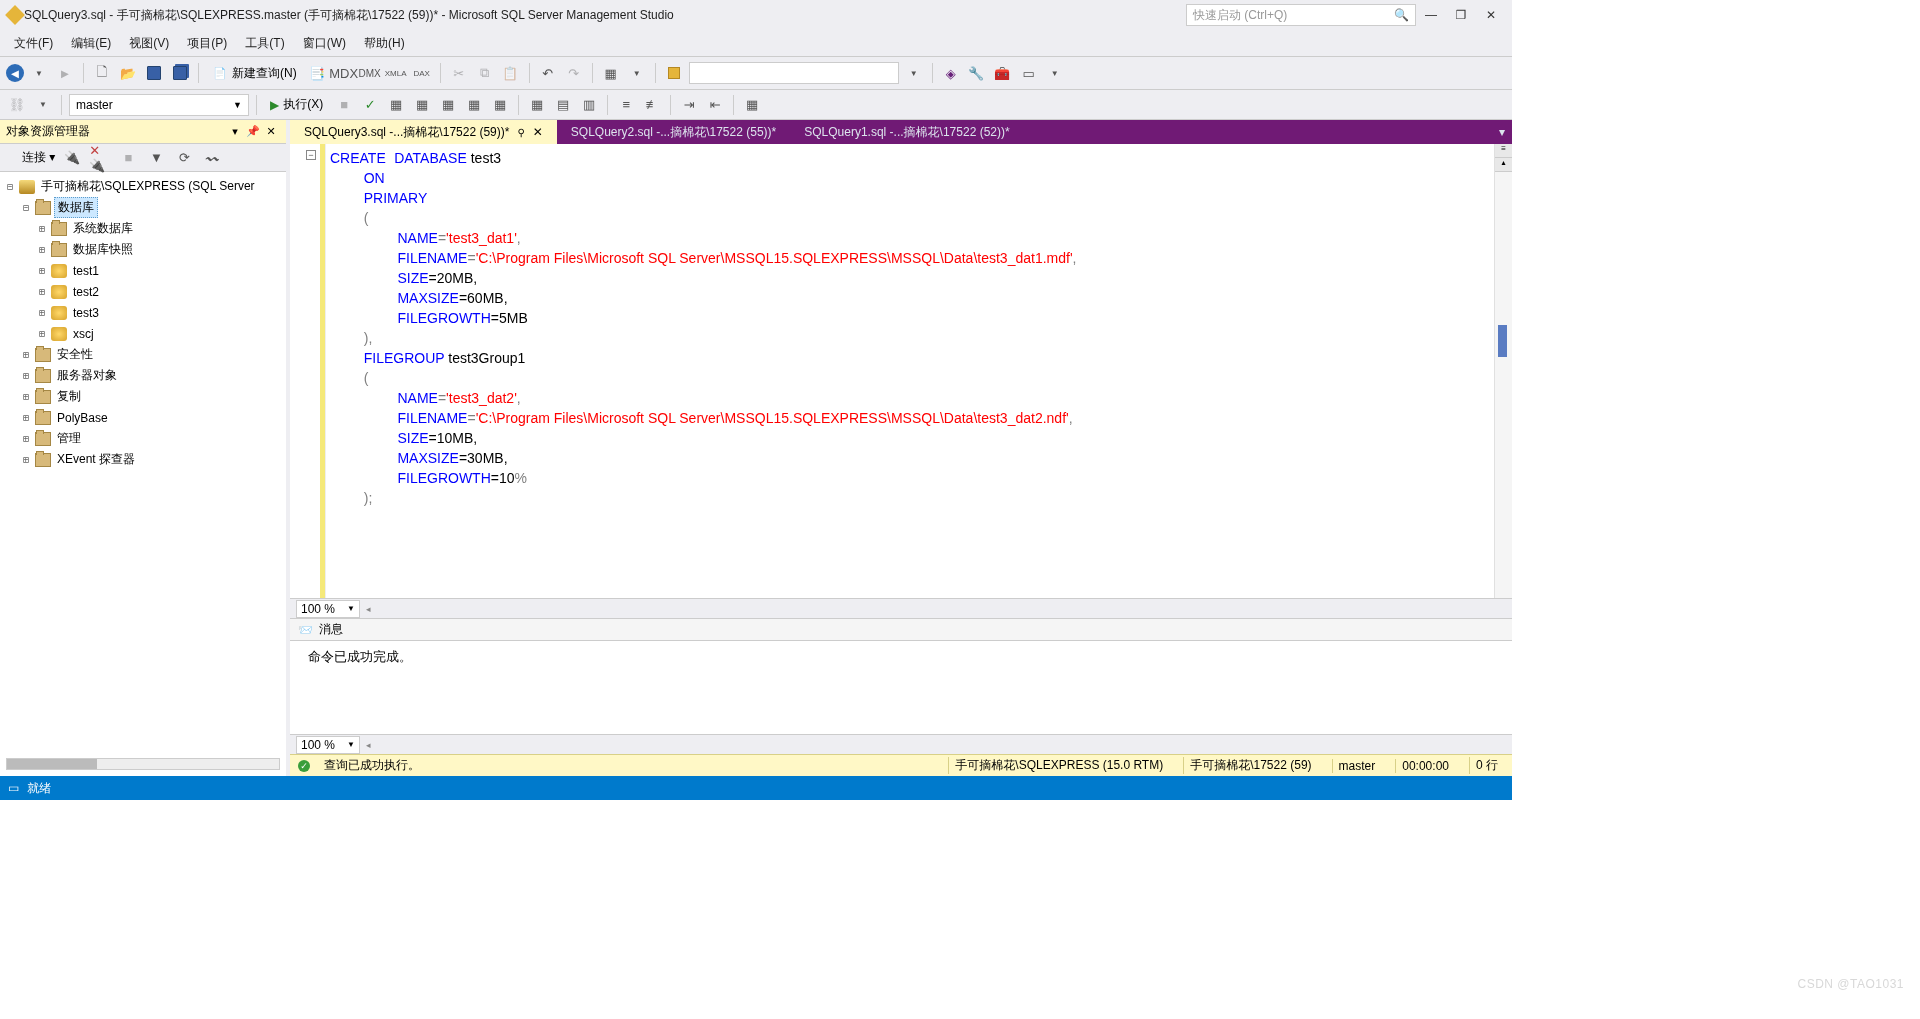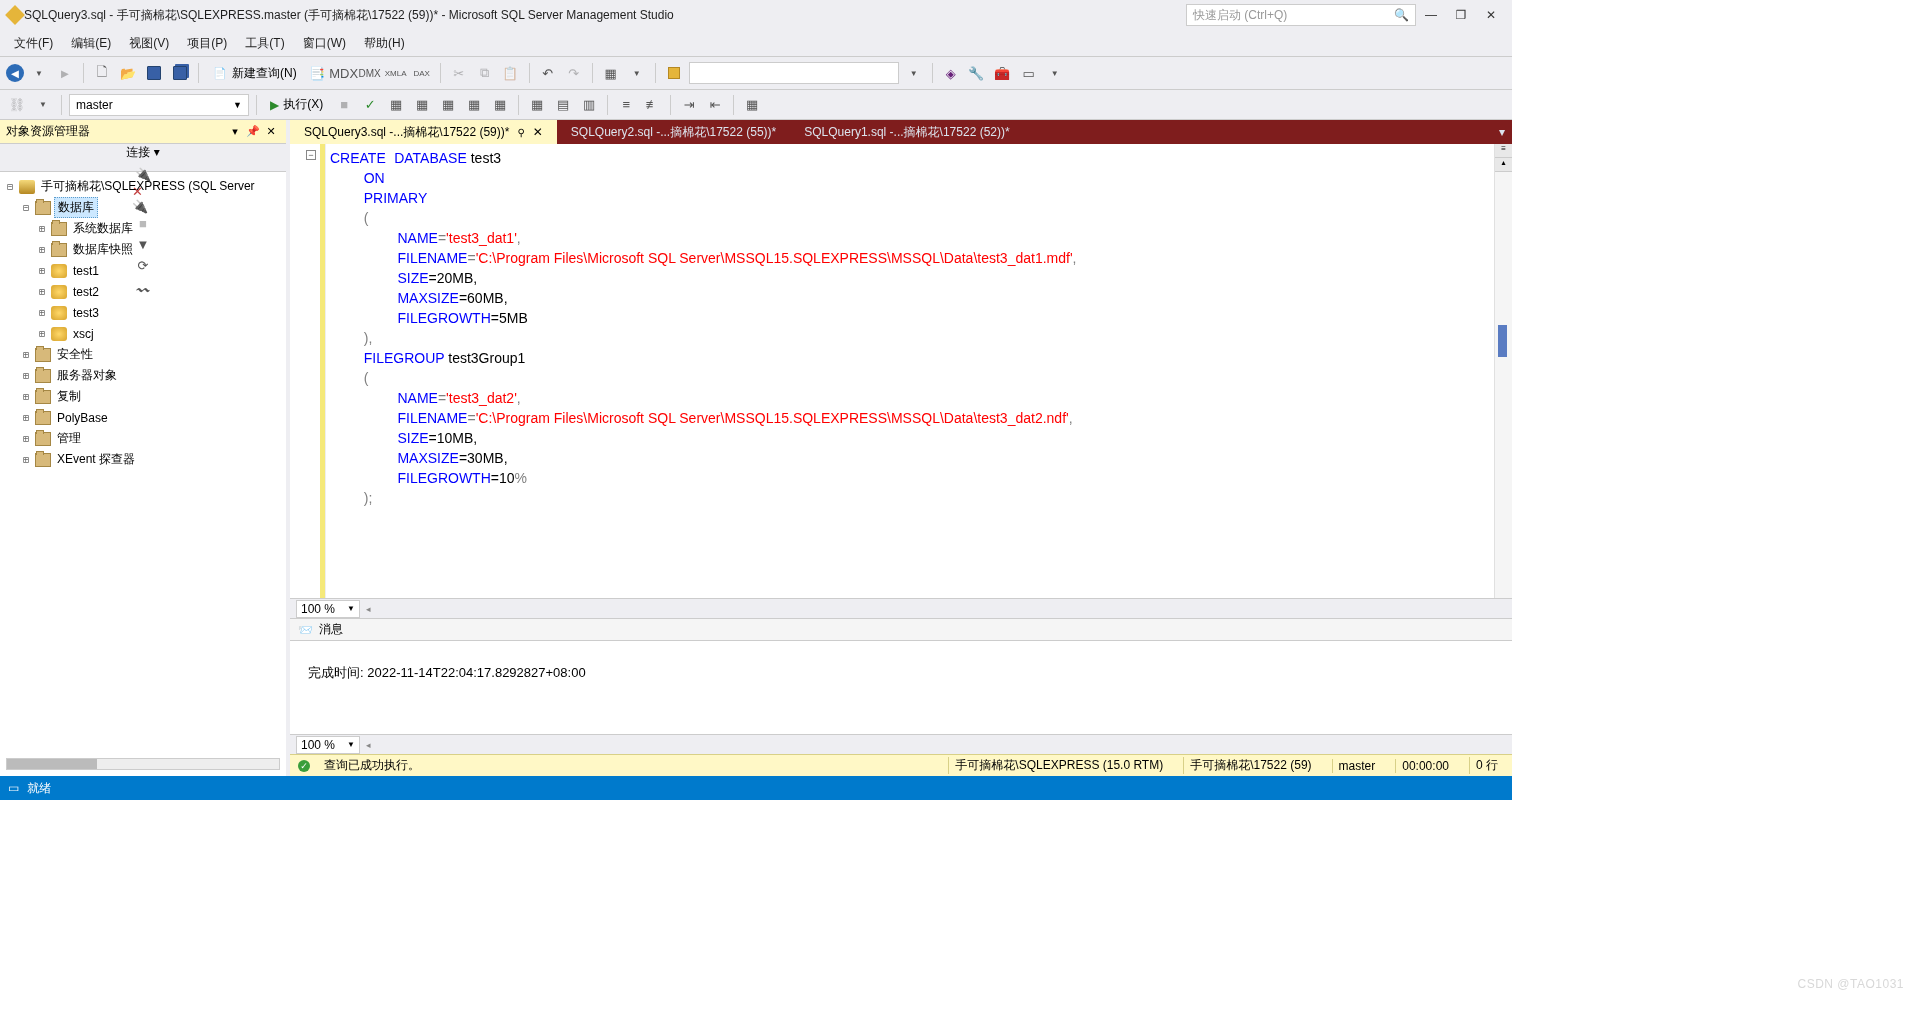--- a/index.html
+++ b/index.html
@@ -22,35 +22,35 @@
 .tb-text-btn { display: flex; align-items: center; gap: 4px; padding: 0 6px; height: 22px; }
 .tb-dropdown { width: 180px; height: 22px; border: 1px solid #ccc; background: #fff; display: flex; align-items: center; padding: 0 6px; }
 .tb-dropdown .arrow { margin-left: auto; font-size: 9px; }
 .tb-input { width: 210px; height: 22px; border: 1px solid #ccc; background: #fff; }
 .icon-glyph { font-family: "Segoe MDL2 Assets","Segoe UI Symbol",sans-serif; }
 .main-area { flex: 1; display: flex; min-height: 0; }
 .obj-explorer { width: 290px; background: #fff; border-right: 4px solid #eeeef2; display: flex; flex-direction: column; }
 .oe-header { height: 24px; background: #fff8c6; border-bottom: 1px solid #ccc; display: flex; align-items: center; padding: 0 6px; font-size: 12px; }
 .oe-header .spacer { flex: 1; }
 .oe-header .hdr-btn { width: 18px; height: 18px; display: flex; align-items: center; justify-content: center; font-size: 11px; }
-.oe-toolbar { height: 28px; background: #eeeef2; border-bottom: 1px solid #ccc; display: flex; align-items: center; padding: 0 22px; gap: 6px; flex-direction: column; }
+.oe-toolbar { height: 28px; background: #eeeef2; border-bottom: 1px solid #ccc; display: flex; align-items: center; padding: 0 22px; gap: 6px; }
 .oe-tree { flex: 1; overflow: auto; padding: 4px 0; font-size: 12px; }
 .tree-item { display: flex; align-items: center; height: 21px; white-space: nowrap; }
 .tree-item .expander { width: 12px; text-align: center; font-size: 10px; color: #666; font-family: monospace; }
 .tree-item .t-icon { width: 16px; height: 14px; margin: 0 3px; display: inline-block; }
 .folder-icon { background: #d7b97a; border: 1px solid #a58744; position: relative; }
 .folder-icon::before { content: ""; position: absolute; top: -3px; left: 0; width: 6px; height: 3px; background: #d7b97a; border: 1px solid #a58744; border-bottom: none; }
 .db-icon { background: radial-gradient(#ffd869,#d7a32b); border-radius: 3px; }
 .srv-icon { background: linear-gradient(#f5d97a,#b58822); border-radius: 2px; position: relative; }
 .tree-item .label { padding: 1px 3px; }
 .tree-item.selected .label { background: #cce8ff; border: 1px dotted #5c9ccc; }
 .oe-scroll { height: 12px; background: #eee; margin: 6px; border: 1px solid #ccc; position: relative; }
 .oe-scroll::before { content: ""; position: absolute; left: 0; top: 0; width: 90px; height: 100%; background: #bbb; }
 .editor-area { flex: 1; display: flex; flex-direction: column; min-width: 0; }
-.tab-bar { height: 24px; background: #7f1d1d; display: flex; align-items: stretch; }
+.tab-bar { height: 24px; background: #701a75; display: flex; align-items: stretch; }
 .tab { padding: 0 14px; display: flex; align-items: center; color: #dce3ed; font-size: 12px; gap: 8px; white-space: nowrap; }
 .tab.active { background: #fff8c6; color: #000; }
 .tab .close { font-size: 12px; }
 .tab .pin { font-size: 10px; }
 .tab-bar .tab-more { margin-left: auto; width: 20px; display: flex; align-items: center; justify-content: center; color: #dce3ed; }
 .code-area { flex: 1; display: flex; background: #fff; min-height: 0; position: relative; }
 .margin { width: 36px; background: #fff; border-right: 1px solid #eee; }
 .margin .highlight-bar { width: 5px; background: #f5e979; height: 100%; float: right; }
 .code-text { flex: 1; padding: 4px 0 4px 4px; font-family: "新宋体","SimSun",Consolas,monospace; font-size: 14px; line-height: 20px; white-space: pre; overflow: auto; }
 .collapse-toggle { position: absolute; left: 16px; top: 6px; width: 10px; height: 10px; border: 1px solid #888; font-size: 9px; line-height: 8px; text-align: center; color: #555; background: #fff; }
@@ -332,22 +332,22 @@
         <span style="margin-left:auto;font-size:8px">▼</span>
       </div>
       <span style="font-size:9px;color:#888">◂</span>
     </div>
 
     <div class="msg-tab-bar">
       <span>📨</span>
       <span>消息</span>
     </div>
     <div class="msg-panel">
+      <div style="padding-left:8px">命令已成功完成。</div>
       <div style="height:16px"></div>
-      <div style="padding-left:8px">完成时间: 2022-11-14T22:04:17.8292827+08:00</div>
     </div>
 
     <div class="zoom-bar">
       <div class="zoom-select">
         <span>100 %</span>
         <span style="margin-left:auto;font-size:8px">▼</span>
       </div>
       <span style="font-size:9px;color:#888">◂</span>
     </div>
 

